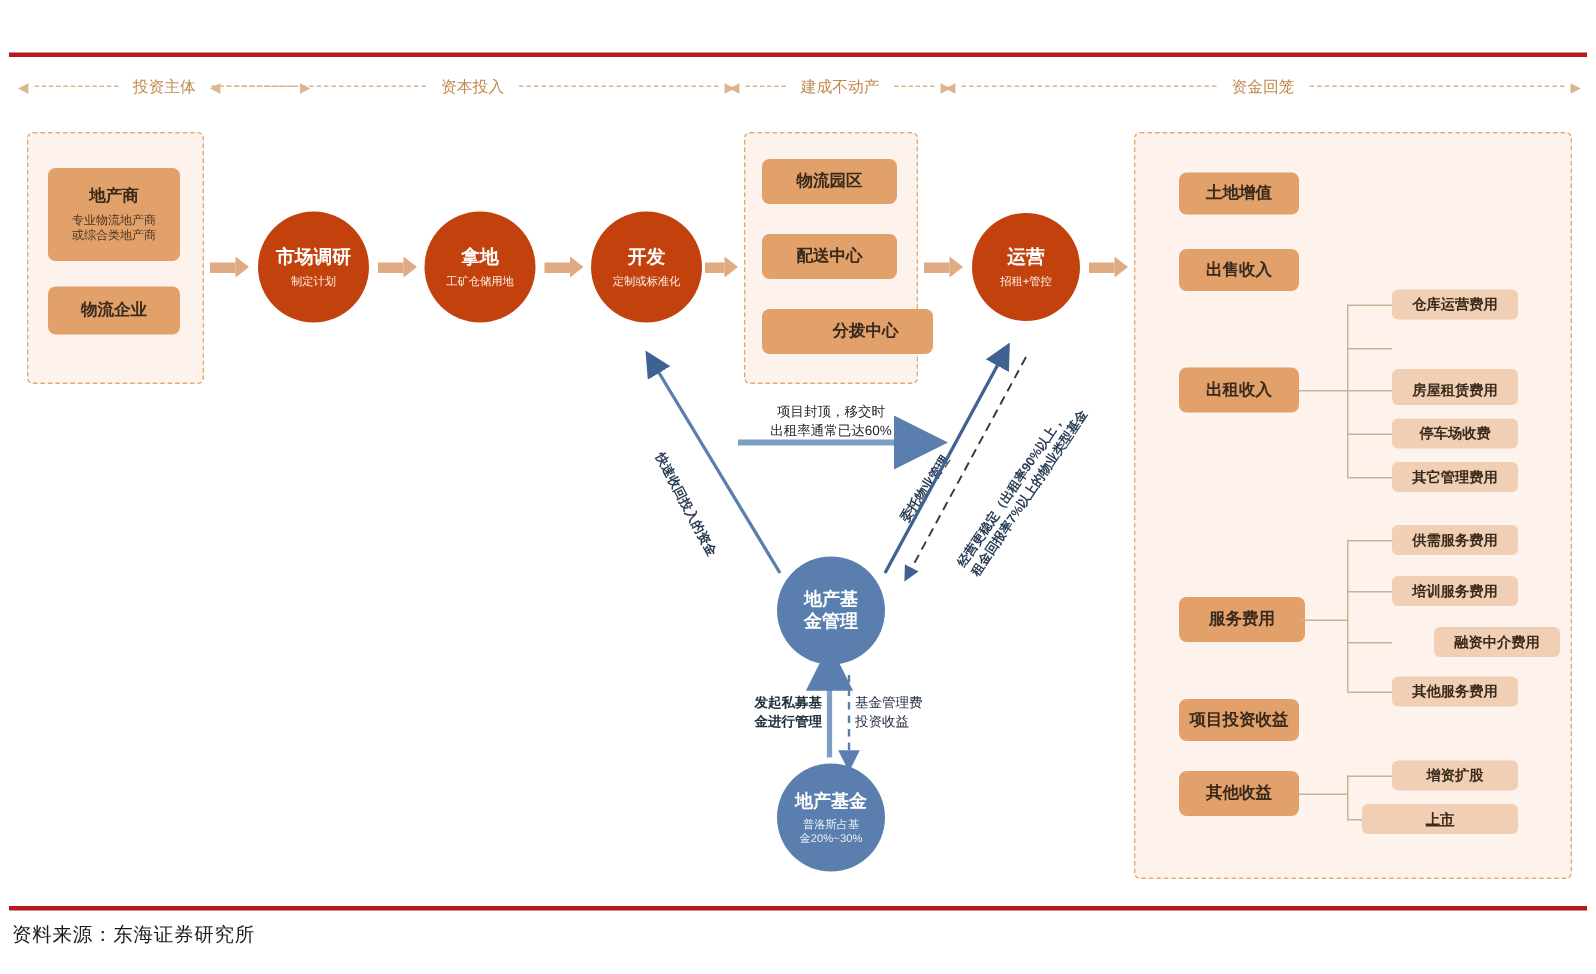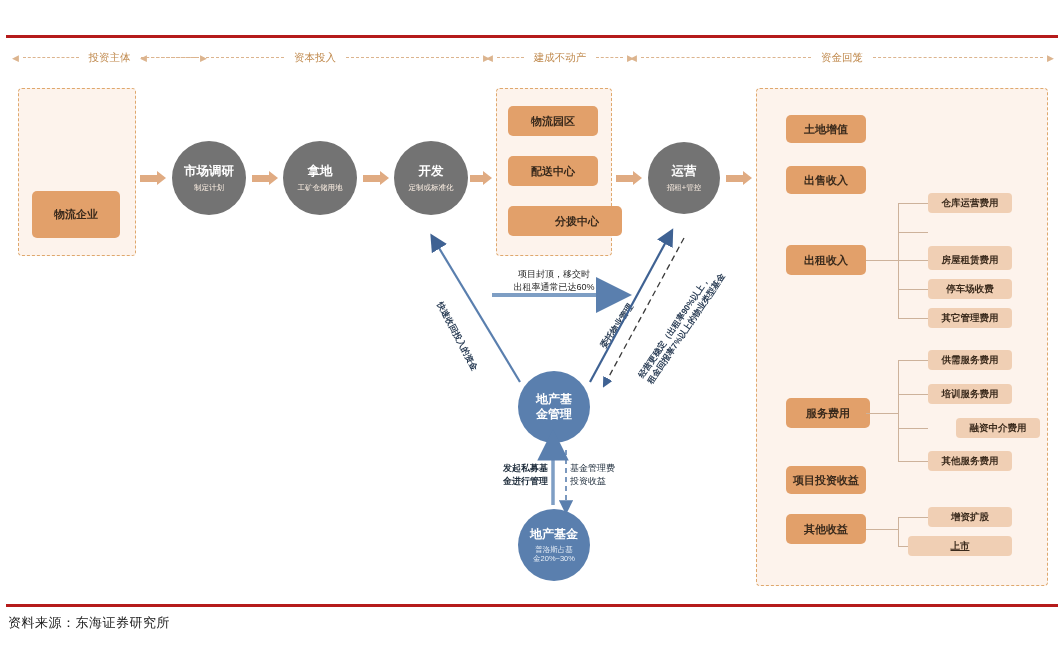--- a/index.html
+++ b/index.html
@@ -74,21 +74,21 @@
     display:flex;align-items:center;justify-content:center;
     color:#3a2a1c;font-size:9.5px;font-weight:bold;text-align:center;
   }
 
   
   .circ{
     position:absolute;border-radius:50%;
     display:flex;flex-direction:column;align-items:center;justify-content:center;
     text-align:center;
   }
-  .circ.orange{background:#737373;}
+  .circ.orange{background:#c2410c;}
   .circ.blue{background:#5a7fae;}
   .circ .ttl{font-size:12.5px;font-weight:bold;color:#ffffff;line-height:1.25;}
   .circ .sub{font-size:7.5px;color:#fdf0e4;margin-top:3px;line-height:1.25;}
   .circ.blue .ttl{font-size:12px;}
   .circ.blue .sub{color:#e7eef7;}
 
   
   .farrow{position:absolute;height:12px;display:flex;align-items:center;}
   .farrow .shaft{height:7px;background:#e0ab82;flex:1 1 auto;}
   .farrow .head{
@@ -149,22 +149,27 @@
       <span class="ar">◀</span>
       <span class="dashline"></span>
       <span class="lbl">资金回笼</span>
       <span class="dashline"></span>
       <span class="ar">▶</span>
     </div>
   </div>
 
   <div class="dashgroup" style="left:18px;top:88px;width:116px;height:166px;"></div>
 
-
-  <div class="obox" style="left:32px;top:191px;width:88px;height:47px;">
+  <div class="obox" style="left:32px;top:112px;width:88px;height:62px;">
+    <span>地产商</span>
+    <span class="sub">专业物流地产商</span>
+    <span class="sub" style="margin-top:0">或综合类地产商</span>
+  </div>
+
+  <div class="obox" style="left:32px;top:191px;width:88px;height:32px;">
     <span>物流企业</span>
   </div>
 
   <div class="farrow" style="left:140px;top:172px;width:26px;">
     <span class="shaft"></span>
     <span class="head"></span>
   </div>
 
   <div class="circ orange" style="left:172px;top:141px;width:74px;height:74px;">
     <span class="ttl">市场调研</span>

